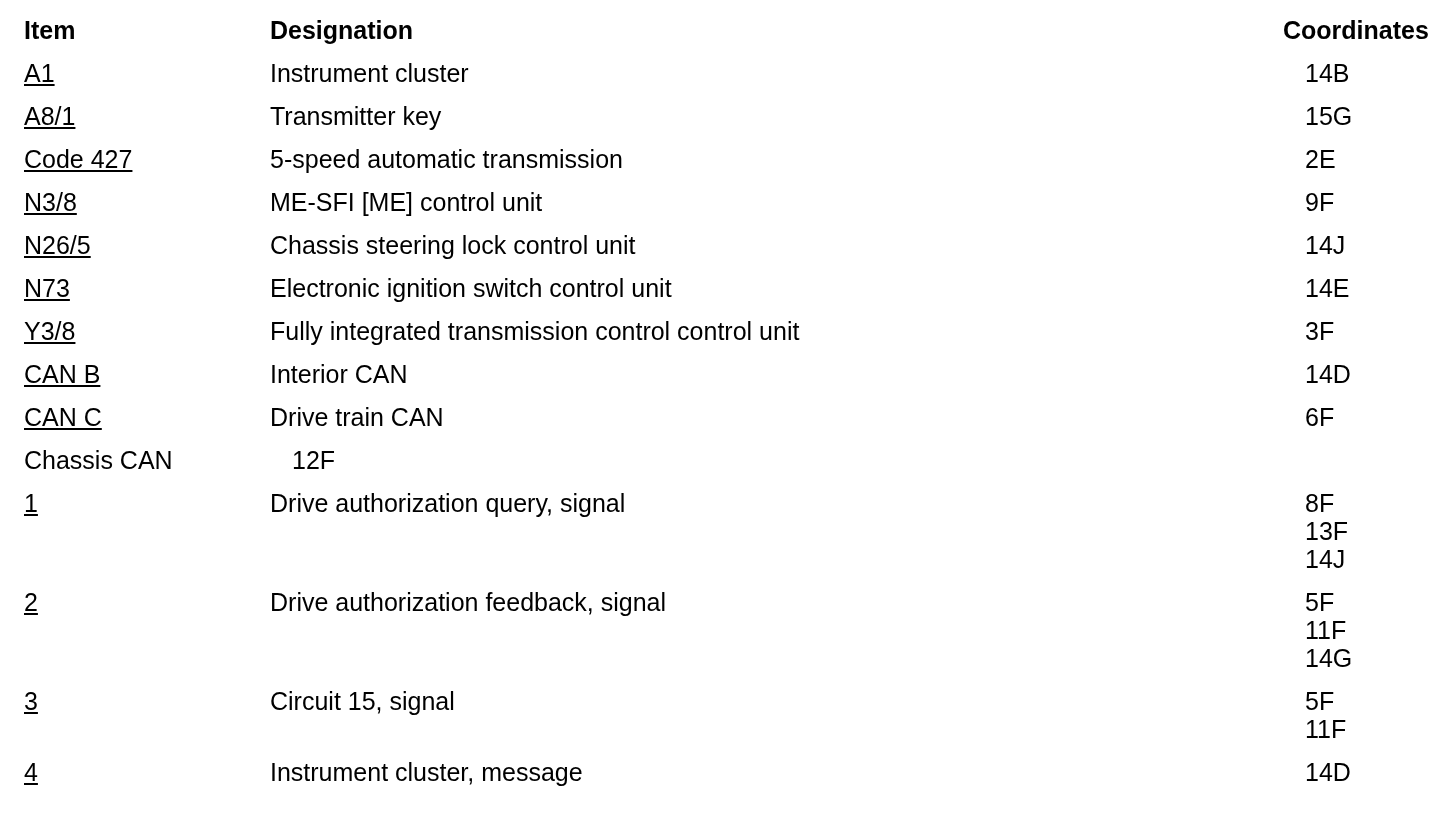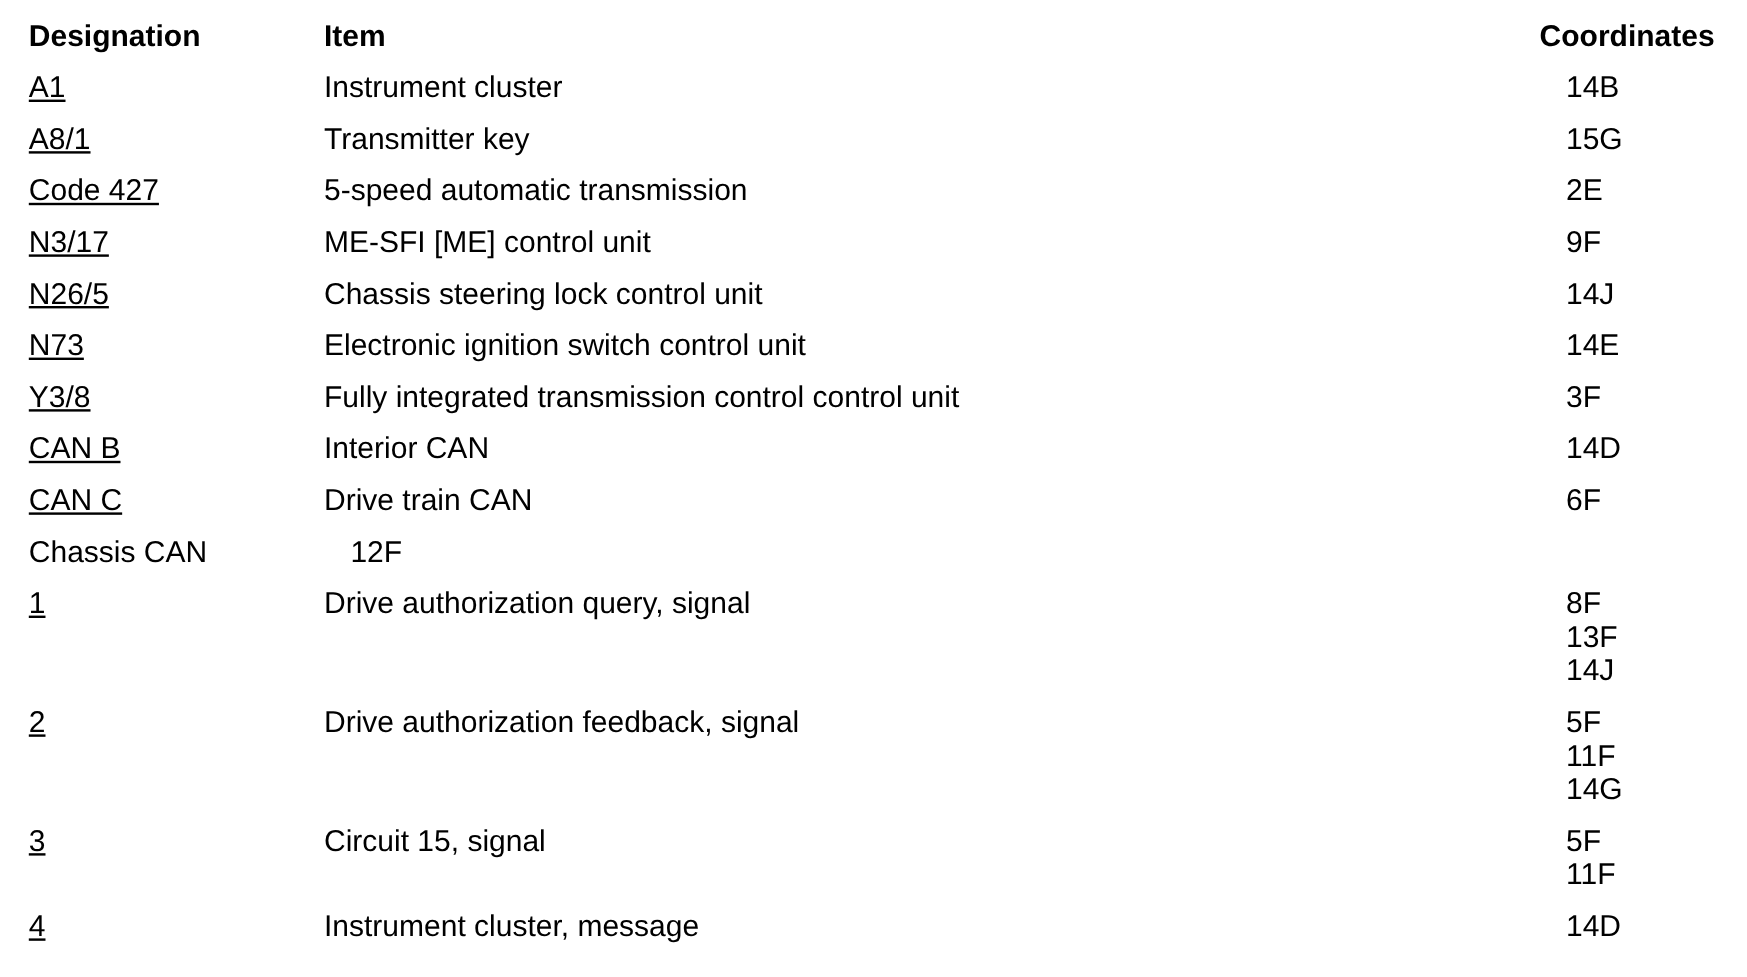--- a/index.html
+++ b/index.html
@@ -34,22 +34,22 @@
     cursor: pointer;
   }
   .coord-line { line-height: 28px; }
 </style>
 </head>
 <body>
 
 <div class="page">
 
   <div class="row header">
+    <div class="cell">Item</div>
     <div class="cell">Designation</div>
-    <div class="cell">Item</div>
     <div class="cell coords-cell">Coordinates</div>
   </div>
 
   <div class="row">
     <div class="cell"><span class="item-link">A1</span></div>
     <div class="cell">Instrument cluster</div>
     <div class="cell coords-cell">
         <div class="coord-line">14B</div>
       </div>
   </div>
@@ -64,21 +64,21 @@
 
   <div class="row">
     <div class="cell"><span class="item-link">Code 427</span></div>
     <div class="cell">5-speed automatic transmission</div>
     <div class="cell coords-cell">
         <div class="coord-line">2E</div>
       </div>
   </div>
 
   <div class="row">
-    <div class="cell"><span class="item-link">N3/17</span></div>
+    <div class="cell"><span class="item-link">N3/8</span></div>
     <div class="cell">ME-SFI [ME] control unit</div>
     <div class="cell coords-cell">
         <div class="coord-line">9F</div>
       </div>
   </div>
 
   <div class="row">
     <div class="cell"><span class="item-link">N26/5</span></div>
     <div class="cell">Chassis steering lock control unit</div>
     <div class="cell coords-cell">

